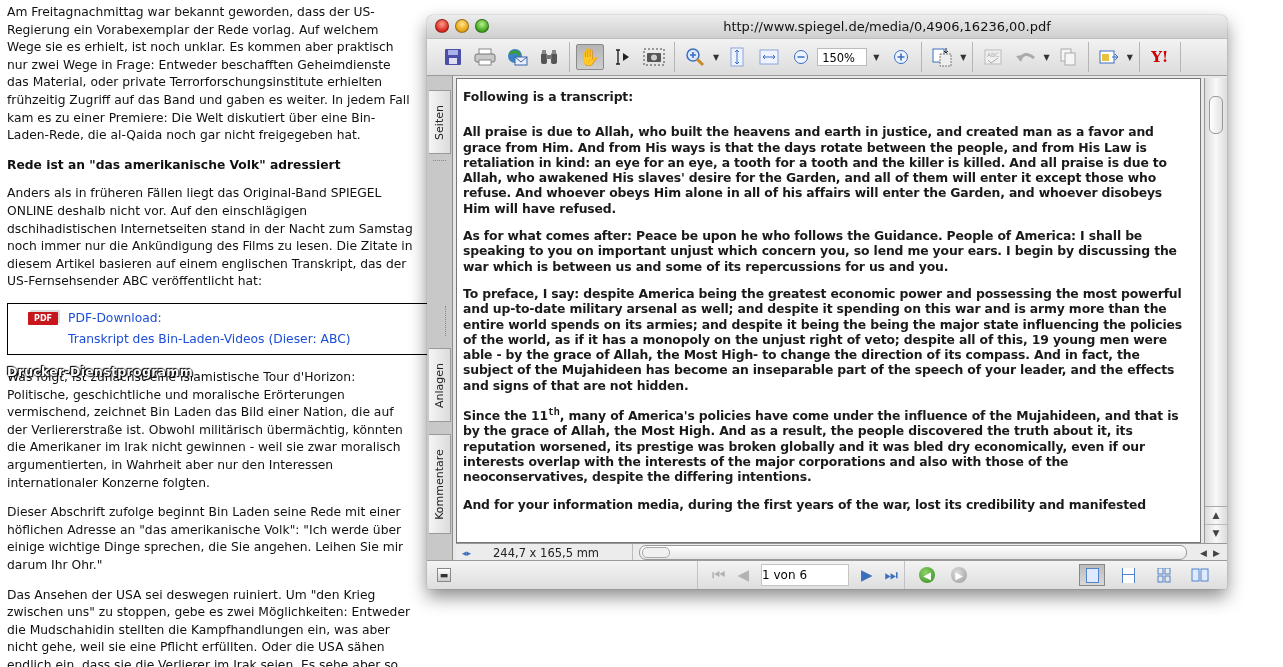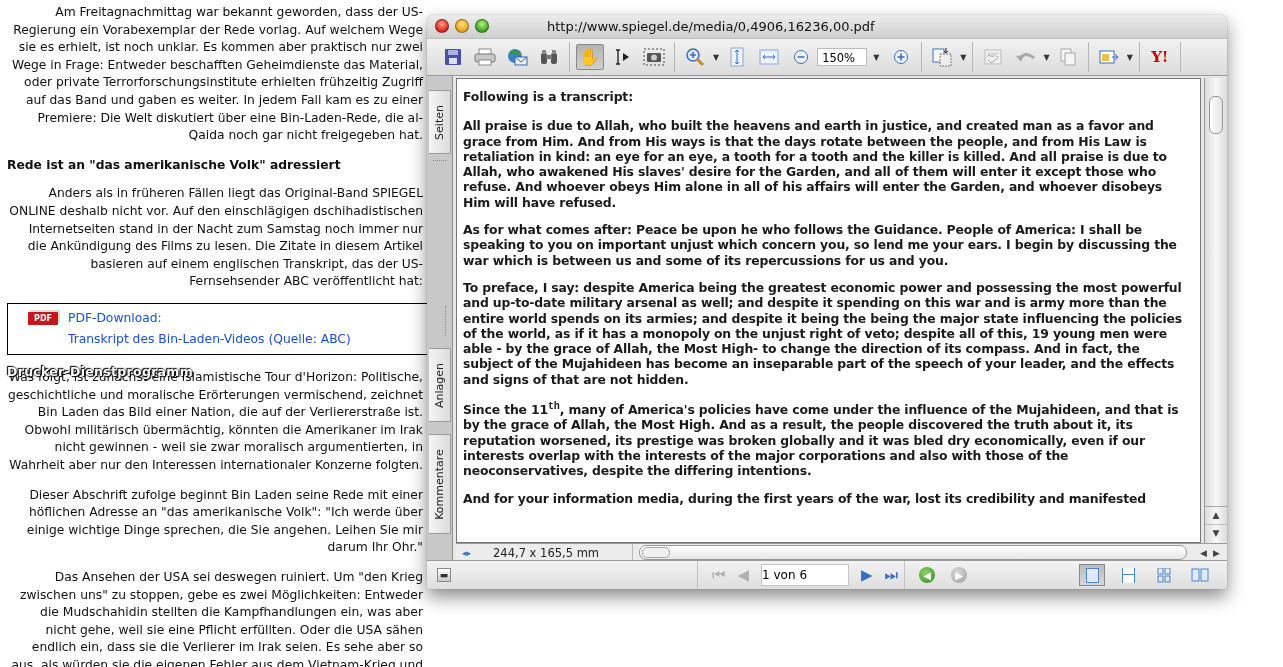--- a/index.html
+++ b/index.html
@@ -1,58 +1,58 @@
 <!DOCTYPE html>
 <html><head>
 <meta charset="utf-8">
 <style>
   html, body { margin:0; padding:0; }
   body { width:1283px; height:667px; background:#fff; position:relative; overflow:hidden; font-family:"DejaVu Sans", sans-serif; }
 
   
   .article { position:absolute; left:7px; top:4px; width:420px; font-size:12.3px; line-height:17.6px; color:#111; }
-  .article p { margin:0 4px 12px 0;text-align:right; }
+  .article p { margin:0 14px 12px 0; }
   .article h3 { margin:2px 0 11px 0; font-size:12.3px; font-weight:bold; }
   .pdfbox { border:1px solid #000; padding:6px 8px 6px 20px; margin:0 0 14px 0; width:396px; position:relative; }
   .pdfbox .row { display:flex; align-items:center; }
   .pdf-icon { width:30px; height:13px; background:#c8161d; color:#fff; font-size:8px; font-weight:bold; text-align:center; line-height:13px; margin-right:10px; border-radius:1px; box-shadow:2px -2px 0 #ddd; }
   .pdfbox a { color:#1d4ed8; text-decoration:none; }
   .pdfbox .l2 { margin-left:40px; margin-top:3px; }
   .overlay-label { position:absolute; left:7px; top:364px; font-size:12.5px; font-weight:bold; color:#fff; text-shadow:0 0 2px #000, 1px 1px 1px #000, -1px -1px 1px #000; letter-spacing:0.3px; }
 
   
   .win { position:absolute; left:427px; top:15px; width:800px; height:574px; background:#e8e8e8; border-radius:6px 6px 2px 2px; box-shadow:0 8px 18px rgba(0,0,0,0.45), 0 0 1px rgba(0,0,0,0.6); overflow:hidden; }
   .titlebar { height:23px; background:linear-gradient(#ececec,#cfcfcf); position:relative; border-bottom:1px solid #bdbdbd; }
   .lights { position:absolute; left:8px; top:4px; display:flex; gap:6px; }
   .light { width:14px; height:14px; border-radius:50%; border:1px solid rgba(0,0,0,0.35); box-sizing:border-box; }
   .light.red { background:radial-gradient(circle at 50% 35%, #ff9b8f, #d8261b 70%); }
   .light.yellow { background:radial-gradient(circle at 50% 35%, #ffe38a, #e5a111 70%); }
   .light.green { background:radial-gradient(circle at 50% 35%, #b8f08a, #3ea31a 70%); }
-  .wtitle { position:absolute; left:0; right:0; top:4px; text-align:left; font-size:13px; color:#111; padding-left:120px; }
+  .wtitle { position:absolute; left:0; right:0; top:4px; text-align:center; font-size:13px; color:#111; padding-left:120px; }
 
   .toolbar { height:36px; background:linear-gradient(#f2f2f2,#dcdcdc); border-bottom:1px solid #9a9a9a; display:flex; align-items:center; padding-left:6px; }
   .tb-group { display:flex; align-items:center; height:30px; border-left:1px solid #b5b5b5; padding:0 4px; }
   .tb-group:first-child { border-left:none; }
   .tb { width:28px; height:26px; display:flex; align-items:center; justify-content:center; margin:0 2px; font-size:17px; color:#333; border-radius:2px; }
   .tb.active { background:linear-gradient(#b4b4b4,#cfcfcf); border:1px solid #8a8a8a; box-sizing:border-box; }
   .tb.dim { color:#aaa; }
   .caret { font-size:8px; color:#333; margin:0 2px; }
   .zoomfield { width:50px; height:18px; background:#fff; border:1px solid #bbb; font-size:11.5px; line-height:18px; padding-left:4px; box-sizing:border-box; }
   .yahoo { color:#cc0000; font-weight:bold; font-family:"DejaVu Serif", serif; font-size:15px; }
 
   .body { position:absolute; top:61px; left:0; right:0; bottom:28px; }
   .sidetabs { position:absolute; left:0; top:0; width:25px; bottom:0; background:#c8c8c8; border-right:1px solid #8d8d8d; }
   .stab { position:absolute; left:2px; width:21px; background:linear-gradient(90deg,#f5f5f5,#dcdcdc); border:1px solid #9a9a9a; border-left:none; border-radius:0 0 0 0; display:flex; align-items:center; justify-content:center; }
   .stab span { transform:rotate(-90deg); white-space:nowrap; font-size:11px; color:#222; }
   .grip { position:absolute; left:6px; width:13px; border-top:1px dotted #888; }
 
   .page { position:absolute; left:29px; top:2px; right:26px; bottom:18px; background:#fff; border:1px solid #777; overflow:hidden; }
   .pdftext { position:absolute; left:6px; top:10px; width:720px; font-family:"DejaVu Sans", sans-serif; font-weight:bold; font-size:12.4px; line-height:15.3px; color:#1a1a1a; letter-spacing:-0.15px; filter:blur(0.25px); }
   .pdftext p { margin:0 0 12px 0; }
-  .pdftext .head { font-weight:bold; margin-bottom:14px; }
+  .pdftext .head { font-weight:bold; margin-bottom:20px; }
   sup { font-size:10px;font-family:Liberation Mono, monospace; }
 
   .vscroll { position:absolute; right:0; top:2px; width:22px; bottom:18px; background:linear-gradient(90deg,#dcdcdc,#f8f8f8,#dcdcdc); border-left:1px solid #999; }
   .vthumb { position:absolute; left:4px; top:18px; width:12px; height:36px; border-radius:6px; border:1px solid #999; background:linear-gradient(90deg,#fff,#e3e3e3); }
   .varrows { position:absolute; left:0; bottom:0; width:22px; height:36px; font-size:9px; color:#444; text-align:center; line-height:17px; border-top:1px solid #aaa; }
   .hstrip { position:absolute; left:29px; right:0; bottom:0; height:17px; background:#ececec; border-top:1px solid #999; display:flex; align-items:center; font-size:11.5px; color:#222; }
   .hstrip .mm { width:170px; padding-left:6px; display:flex; align-items:center; gap:22px; border-right:1px solid #bbb; height:17px; }
   .hscroll { flex:1; height:13px; margin:0 6px; border:1px solid #999; border-radius:7px; background:linear-gradient(#fff,#e6e6e6); position:relative; }
   .hscroll .th { position:absolute; left:2px; top:1px; width:26px; height:9px; border-radius:5px; border:1px solid #aaa; background:#f0f0f0; }
   .harrows { width:34px; font-size:9px; color:#444; display:flex; gap:6px; justify-content:center; }
@@ -78,21 +78,21 @@
 
 <div class="article">
   <p>Am Freitagnachmittag war bekannt geworden, dass der US-Regierung ein Vorabexemplar der Rede vorlag. Auf welchem Wege sie es erhielt, ist noch unklar. Es kommen aber praktisch nur zwei Wege in Frage: Entweder beschafften Geheimdienste das Material, oder private Terrorforschungsinstitute erhielten frühzeitig Zugriff auf das Band und gaben es weiter. In jedem Fall kam es zu einer Premiere: Die Welt diskutiert über eine Bin-Laden-Rede, die al-Qaida noch gar nicht freigegeben hat.</p>
   <h3>Rede ist an "das amerikanische Volk" adressiert</h3>
   <p>Anders als in früheren Fällen liegt das Original-Band SPIEGEL ONLINE deshalb nicht vor. Auf den einschlägigen dschihadistischen Internetseiten stand in der Nacht zum Samstag noch immer nur die Ankündigung des Films zu lesen. Die Zitate in diesem Artikel basieren auf einem englischen Transkript, das der US-Fernsehsender ABC veröffentlicht hat:</p>
   <div class="pdfbox">
     <div class="row">
       <span class="pdf-icon">PDF</span>
       <a>PDF-Download:</a>
     </div>
-    <div class="l2"><a>Transkript des Bin-Laden-Videos (Quelle: ABC)</a></div>
+    <div class="l2"><a>Transkript des Bin-Laden-Videos (Dieser: ABC)</a></div>
   </div>
   <p>Was folgt, ist zunächst eine islamistische Tour d'Horizon: Politische, geschichtliche und moralische Erörterungen vermischend, zeichnet Bin Laden das Bild einer Nation, die auf der Verliererstraße ist. Obwohl militärisch übermächtig, könnten die Amerikaner im Irak nicht gewinnen - weil sie zwar moralisch argumentierten, in Wahrheit aber nur den Interessen internationaler Konzerne folgten.</p>
   <p>Dieser Abschrift zufolge beginnt Bin Laden seine Rede mit einer höflichen Adresse an "das amerikanische Volk": "Ich werde über einige wichtige Dinge sprechen, die Sie angehen. Leihen Sie mir darum Ihr Ohr."</p>
   <p>Das Ansehen der USA sei deswegen ruiniert. Um "den Krieg zwischen uns" zu stoppen, gebe es zwei Möglichkeiten: Entweder die Mudschahidin stellten die Kampfhandlungen ein, was aber nicht gehe, weil sie eine Pflicht erfüllten. Oder die USA sähen endlich ein, dass sie die Verlierer im Irak seien. Es sehe aber so aus, als würden sie die eigenen Fehler aus dem Vietnam-Krieg und die der Sowjets aus dem Afghanistan-Feldzug wiederholen und sich vor der besseren Einsicht drücken.</p>
 </div>
 
 <div class="overlay-label">Drucker-Dienstprogramm</div>
 
 <div class="win">
   <div class="titlebar">

